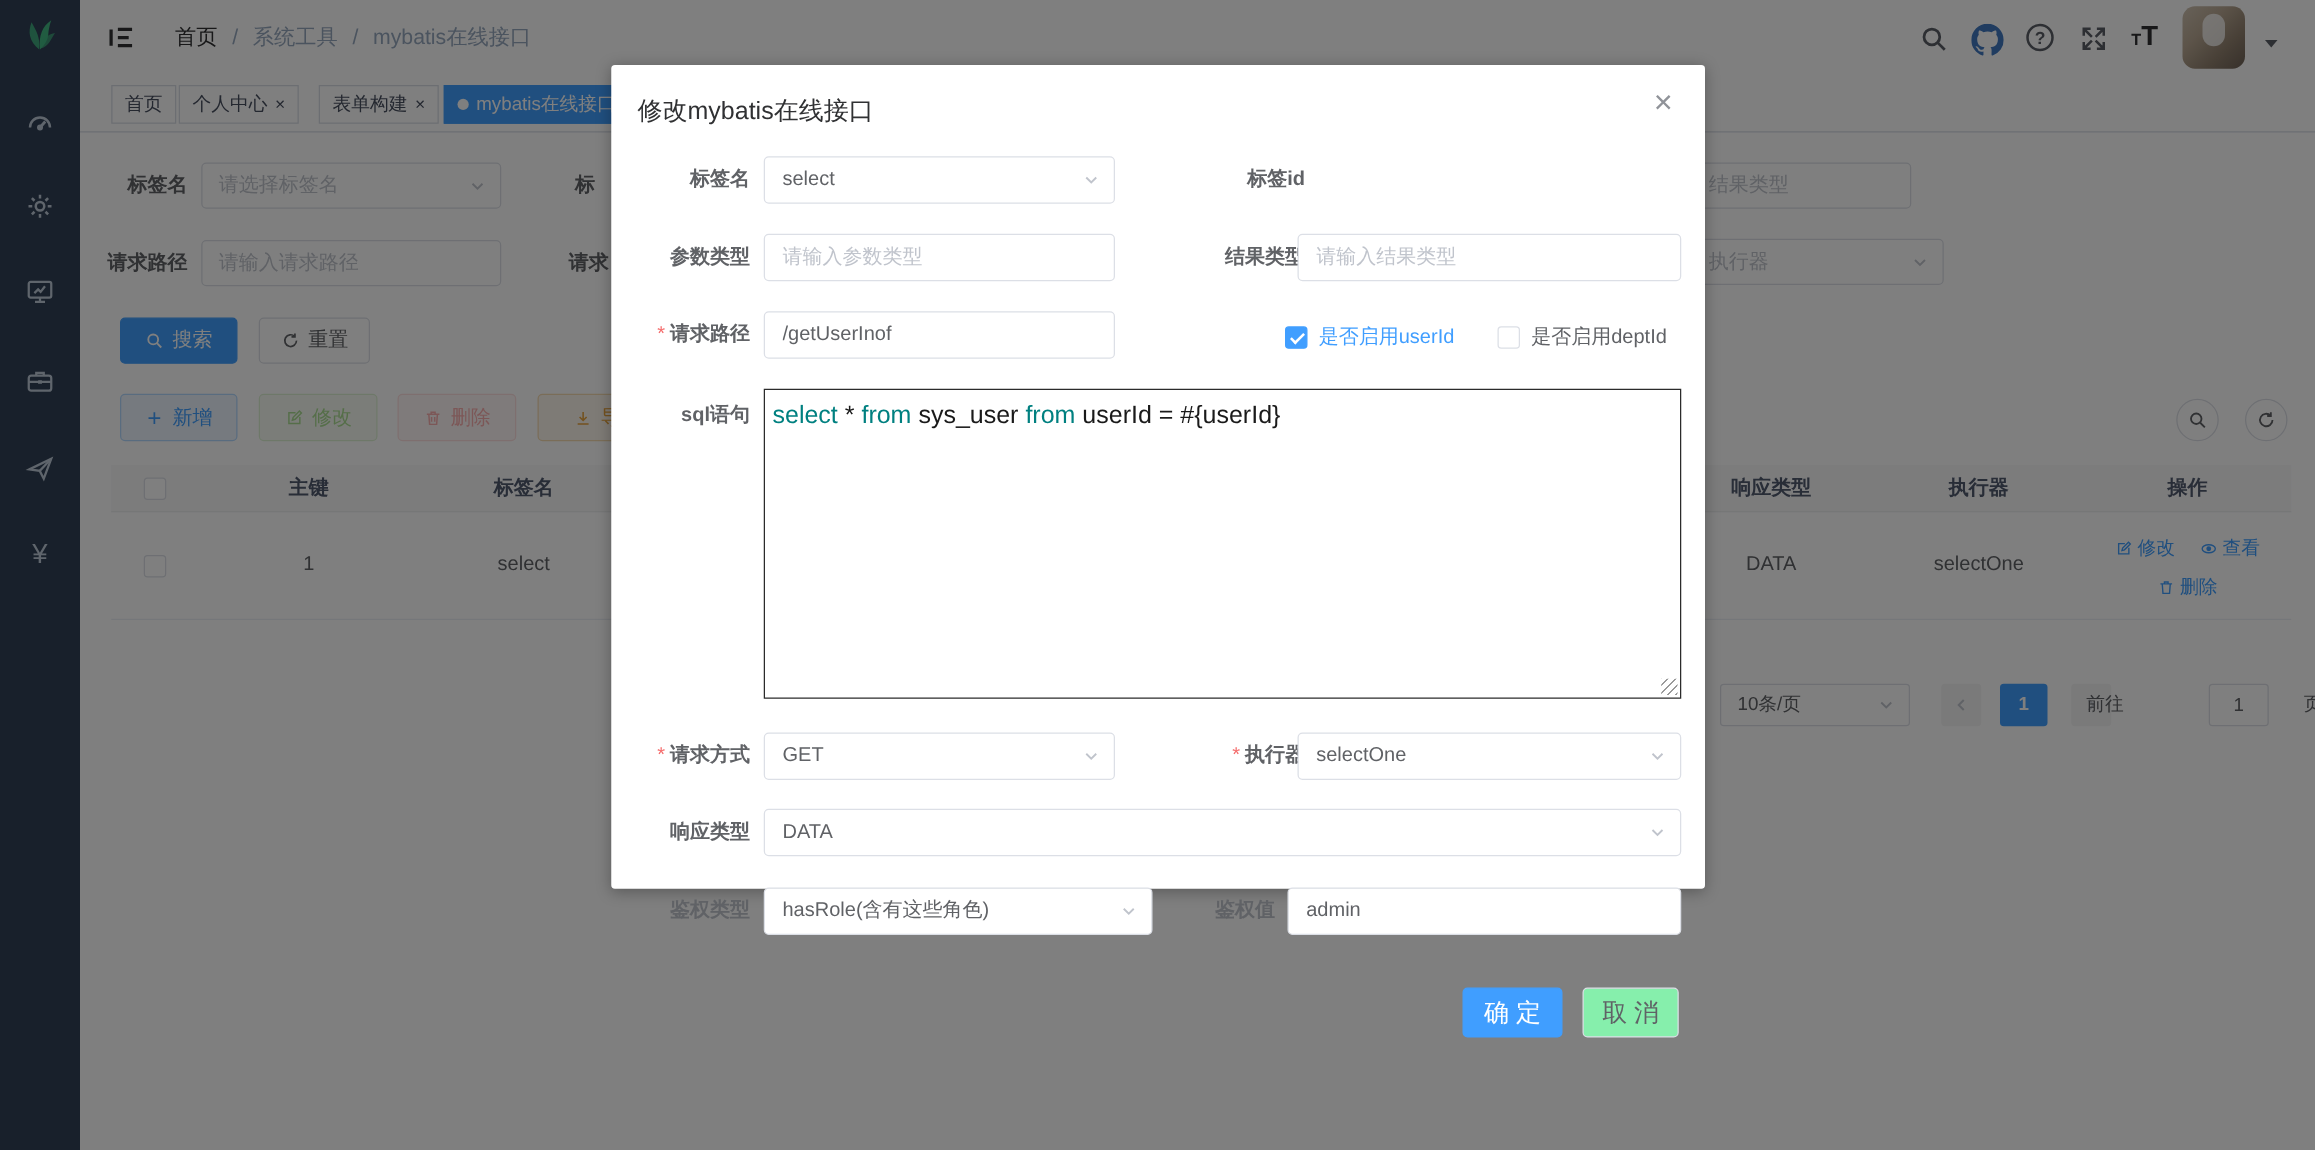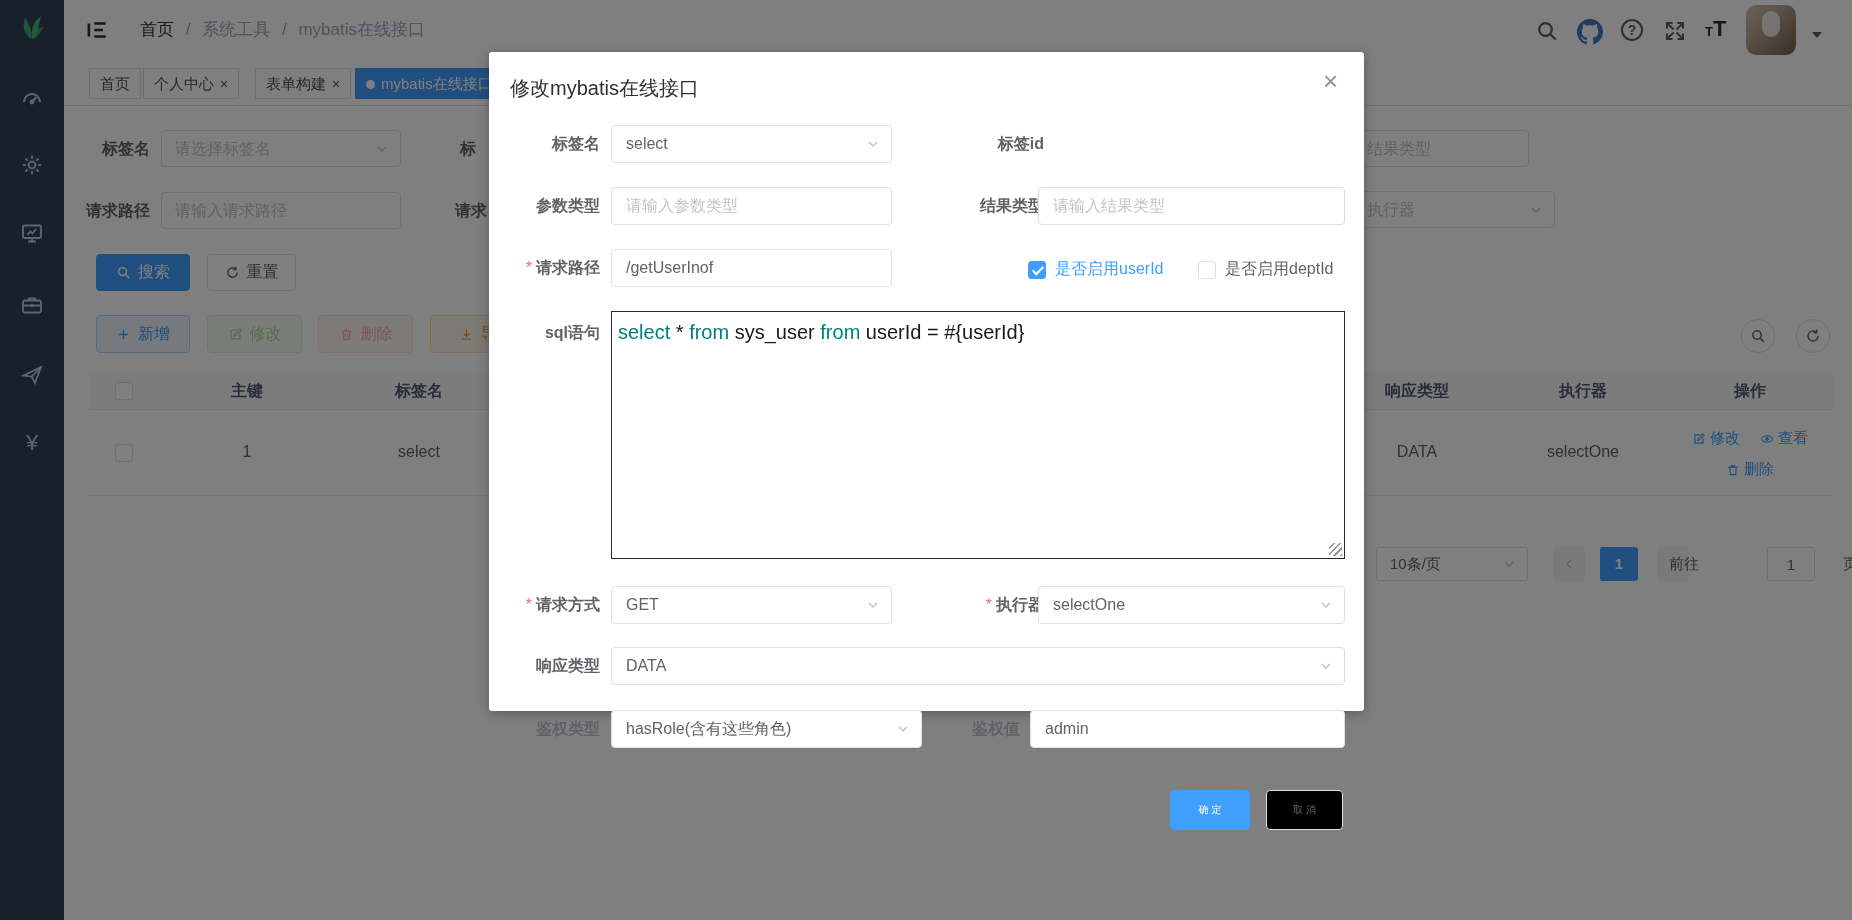--- a/index.html
+++ b/index.html
@@ -87,23 +87,23 @@
   .cb { width:18px; height:18px; border-radius:3px; border:1px solid #dcdfe6; background:#fff; position:relative; }
   .cb.checked { background:#409EFF; border-color:#409EFF; }
   .cb.checked::after { content:""; position:absolute; left:6px; top:2px; width:4px; height:9px; border-right:2px solid #fff; border-bottom:2px solid #fff; transform:rotate(45deg); }
   .cb-label { font-size:16px; color:#606266; }
   .cb-label.on { color:#409EFF; }
   .sql-editor { position:absolute; left:122px; top:259px; width:734px; height:248px; border:1px solid #2b2b2b; background:#fff; padding:5px 6px; font-size:20px; line-height:30px; color:#1a1a1a; cursor:text; }
   .sql-line { white-space:pre; }
   .kw { color:#008080; }
   .resize-handle { position:absolute; right:2px; bottom:2px; width:13px; height:13px; cursor:nwse-resize;
     background:repeating-linear-gradient(135deg, transparent 0 3px, #9a9a9a 3px 4.5px); }
-  .m-btn { position:absolute; top:738px; height:40px; border-radius:4px; font-size:10px; display:flex; align-items:center; justify-content:center; cursor:pointer; }
+  .m-btn { position:absolute; top:738px; height:40px; border-radius:4px; font-size:20px; display:flex; align-items:center; justify-content:center; cursor:pointer; }
   .m-confirm { left:681px; width:80px; background:#409EFF; color:#fff; border:1px solid #409EFF; }
-  .m-cancel { left:777px; width:77px; background:#000000; color:#606266; border:1px solid #dcdfe6; }
+  .m-cancel { left:777px; width:77px; background:#86efac; color:#606266; border:1px solid #dcdfe6; }
 </style>
 </head>
 <body>
 
 <div class="sidebar">
   <div class="side-icon" style="top:8px;left:14px;width:36px;height:36px;color:#42b983">
     <svg viewBox="0 0 24 24" fill="currentColor" style="width:36px;height:36px">
         <path d="M12 21c-.4-3.5-.2-6.5 1-9.5 1-2.4 2.6-4.4 5-6-1 2.8-1.4 5.2-1.6 7.6-.2 2.6-1.6 5.4-4.4 7.9z"></path>
         <path d="M11.6 21C9 19 7.3 16.6 6.7 13.8 6.2 11.5 6.5 9 7.5 6.5c1.1 2.2 2.4 4.2 3.2 6.5.8 2.4 1.2 5 .9 8z" opacity=".85"></path>
         <path d="M12.2 20.5c.2-2.2 1-4 2.6-5.6 1.3-1.3 3-2.2 5.2-2.6-1.2 1.8-2 3.5-3.1 5-1.1 1.6-2.6 2.8-4.7 3.2z" opacity=".7"></path>

